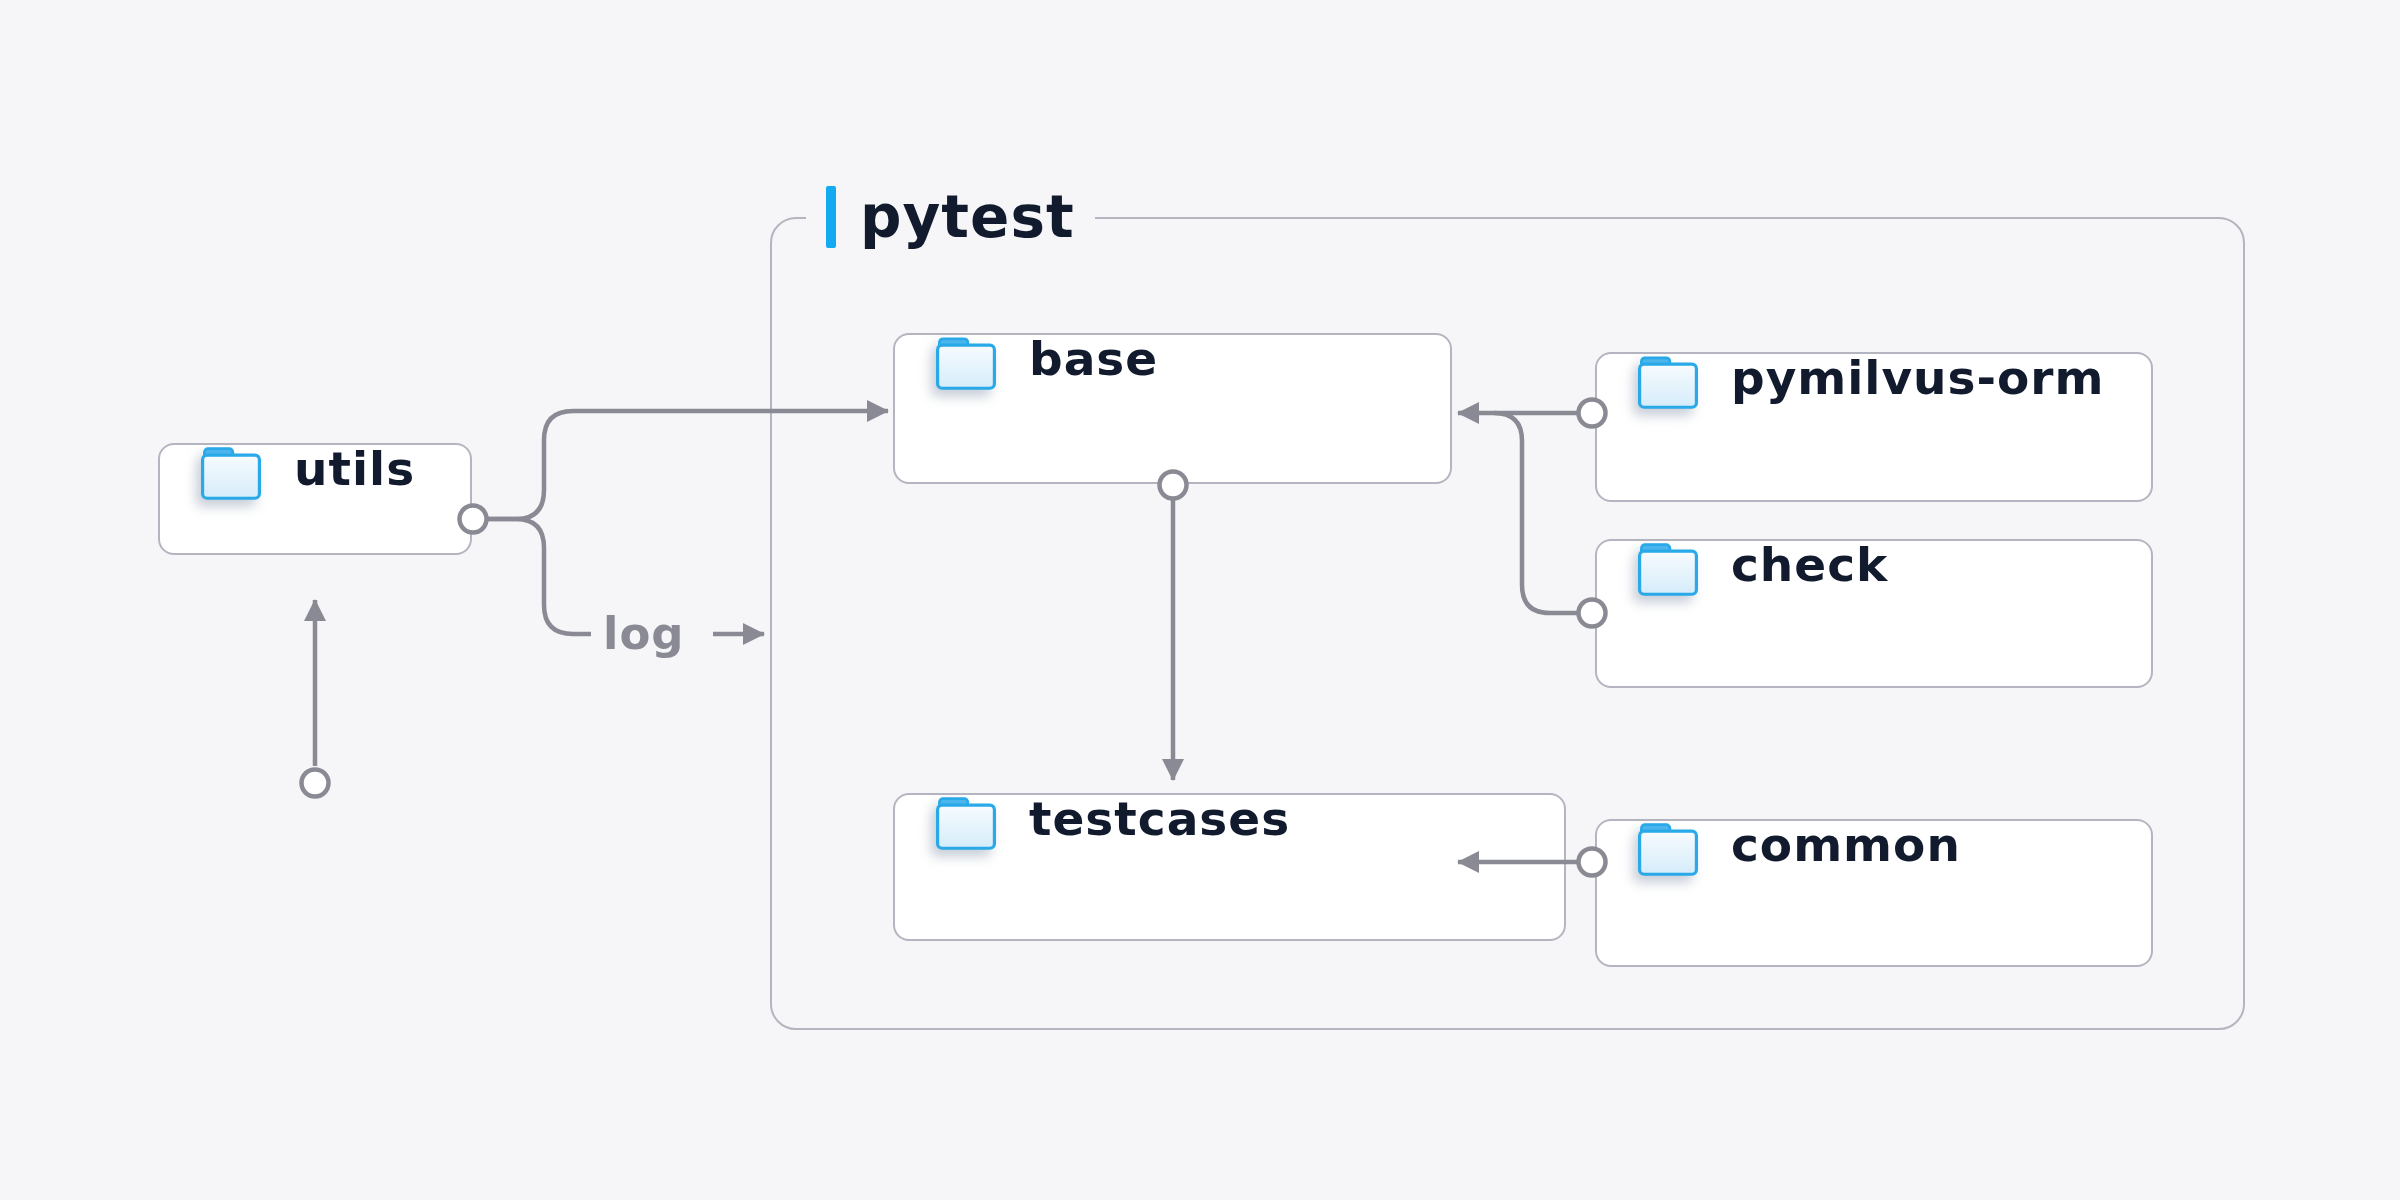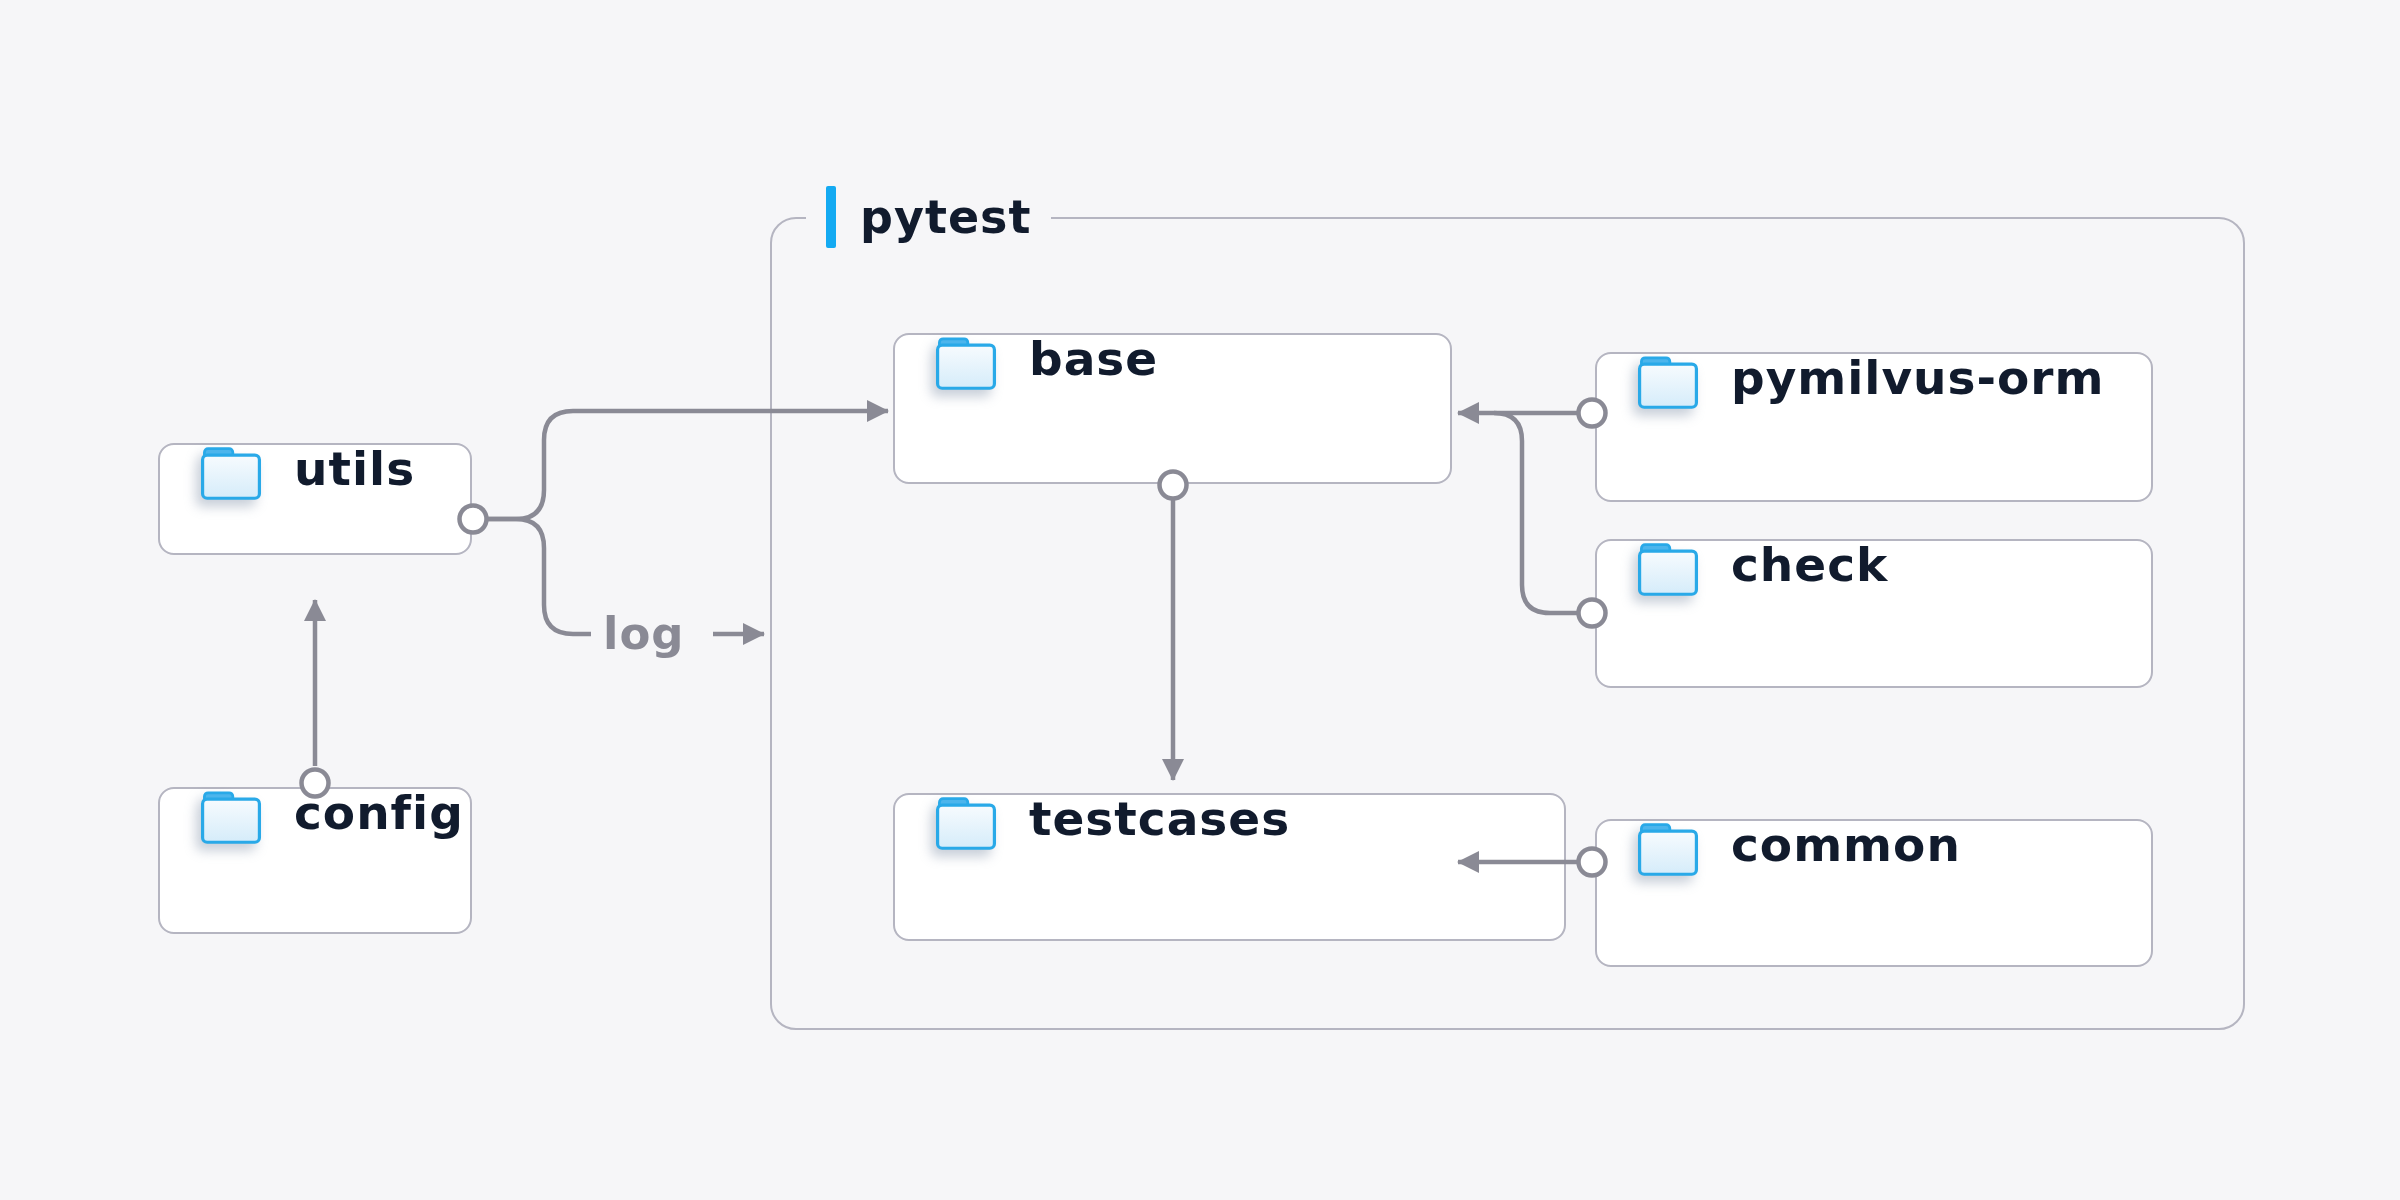--- a/index.html
+++ b/index.html
@@ -14,21 +14,21 @@
   }
   .group-box{
     position:absolute;left:770px;top:217px;width:1475px;height:813px;
     border:2.5px solid var(--node-border);border-radius:26px;box-sizing:border-box;
   }
   .group-label{
     position:absolute;left:806px;top:184px;height:66px;
     display:flex;align-items:center;gap:24px;background:var(--bg);padding:0 20px;
   }
   .accent-bar{width:10px;height:62px;background:var(--accent);border-radius:2px;flex:0 0 auto;}
-  .group-label-text{font-size:46px;font-weight:bold;color:var(--ink);letter-spacing:1px;line-height:1;}
+  .group-label-text{font-size:58px;font-weight:bold;color:var(--ink);letter-spacing:1px;line-height:1;}
   .node{
     position:absolute;display:flex;align-items:flex-start;gap:30px;padding-left:38px;
     background:var(--node-fill);border:2.5px solid var(--node-border);
     border-radius:16px;box-sizing:border-box;
   }
   .node-label{font-size:47px;font-weight:bold;color:var(--ink);letter-spacing:1px;line-height:1;white-space:nowrap;}
   .edge-label{
     position:absolute;left:603px;top:608px;font-size:45px;font-weight:bold;
     color:var(--connector);line-height:1.15;letter-spacing:1px;
   }
@@ -60,27 +60,20 @@
   <div class="group-box"></div>
 
   <div class="node" style="left:158px;top:443px;width:314px;height:112px">
     <svg class="folder" viewBox="0 0 72 62" width="66" height="57">
       <rect class="f-tab" x="7" y="4" width="31" height="16" rx="4"></rect>
       <rect class="f-body" x="5" y="11" width="62" height="47" rx="5"></rect>
     </svg>
     <span class="node-label">utils</span>
   </div>
 
-  <div class="node" style="left:158px;top:787px;width:314px;height:147px">
-    <svg class="folder" viewBox="0 0 72 62" width="66" height="57">
-      <rect class="f-tab" x="7" y="4" width="31" height="16" rx="4"></rect>
-      <rect class="f-body" x="5" y="11" width="62" height="47" rx="5"></rect>
-    </svg>
-    <span class="node-label">config</span>
-  </div>
 
   <div class="node" style="left:893px;top:333px;width:559px;height:151px">
     <svg class="folder" viewBox="0 0 72 62" width="66" height="57">
       <rect class="f-tab" x="7" y="4" width="31" height="16" rx="4"></rect>
       <rect class="f-body" x="5" y="11" width="62" height="47" rx="5"></rect>
     </svg>
     <span class="node-label">base</span>
   </div>
 
   <div class="node" style="left:893px;top:793px;width:673px;height:148px">

